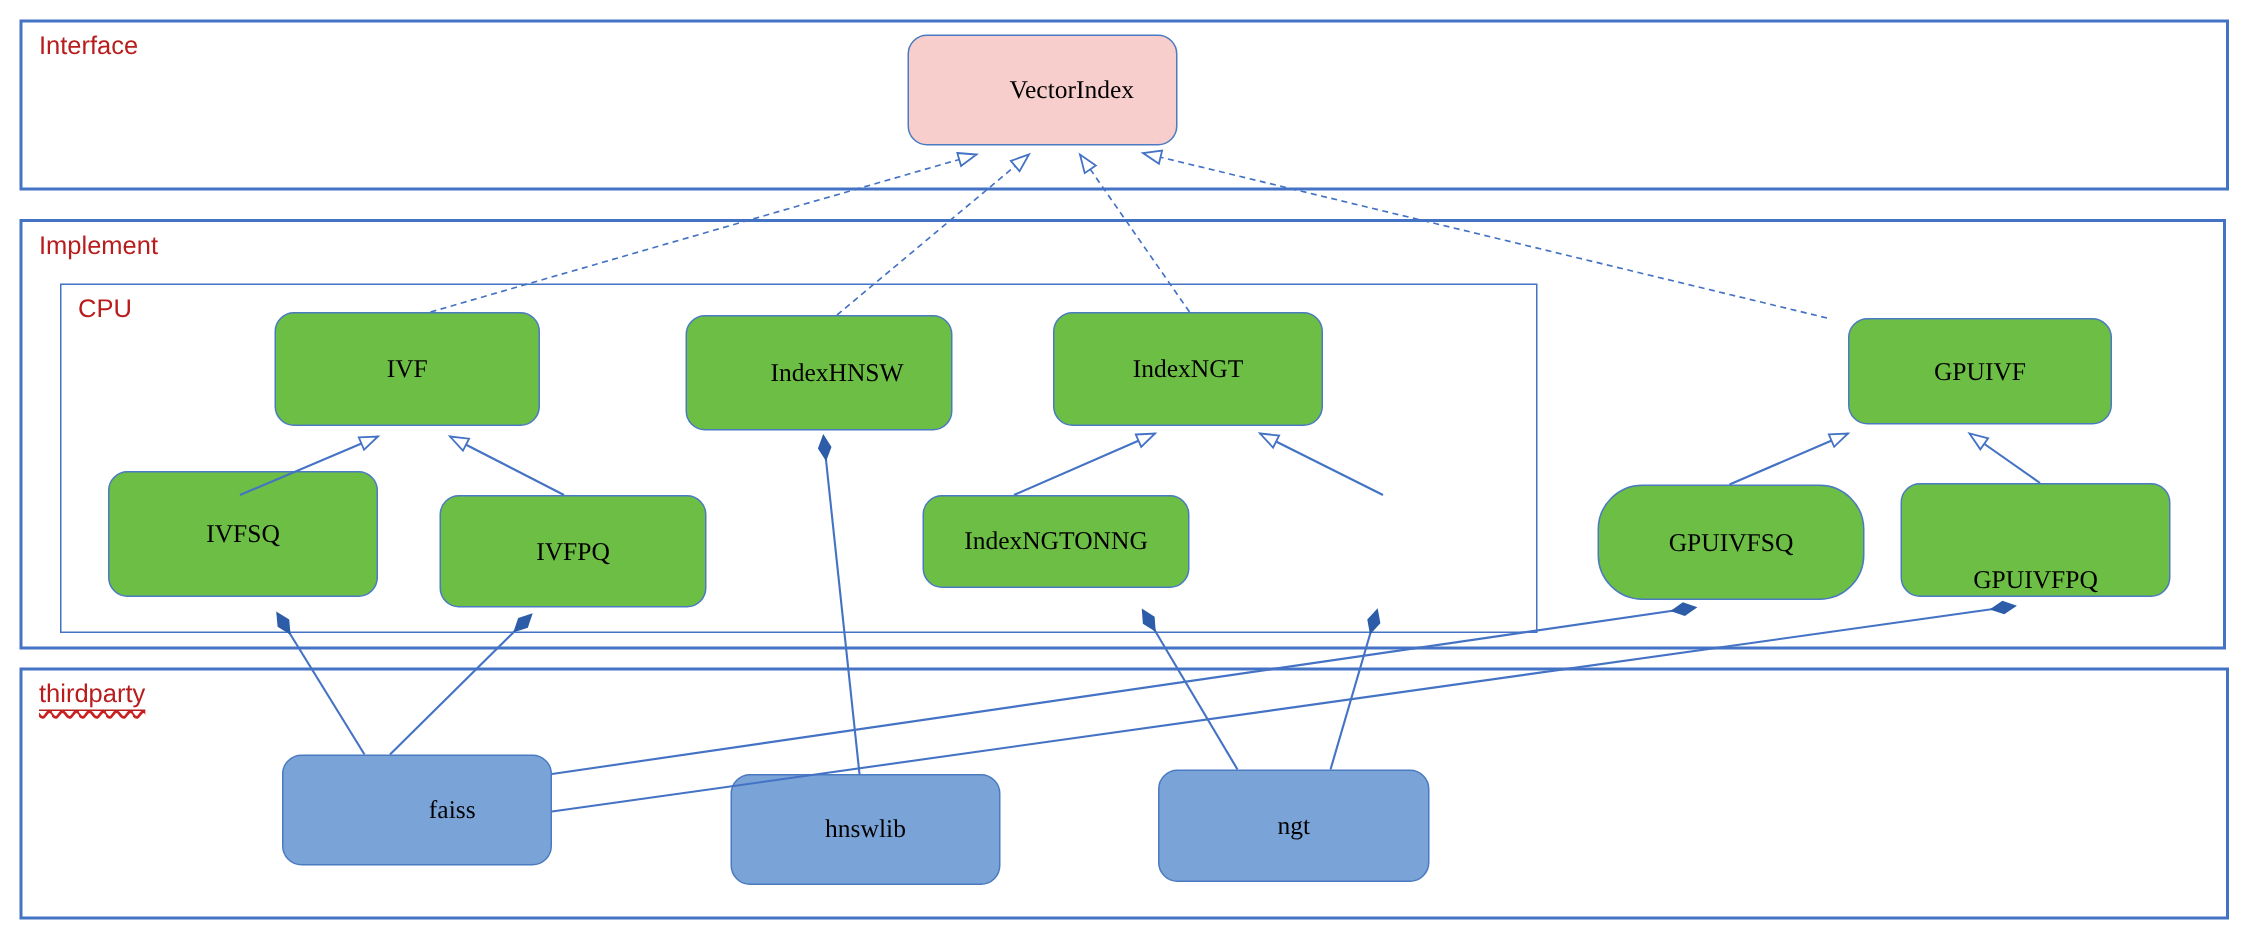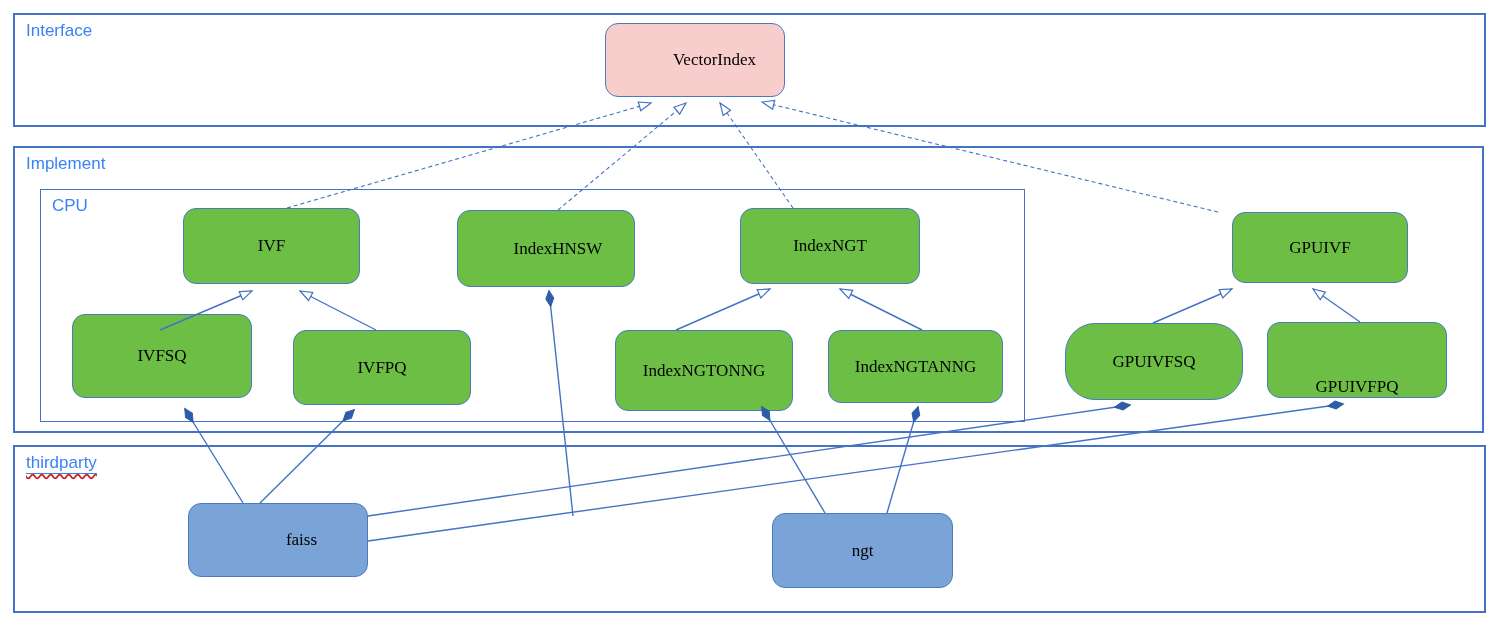--- a/index.html
+++ b/index.html
@@ -6,21 +6,21 @@
   #stage{
     position:relative;width:1503px;height:628px;background:#fff;
     font-family:"Liberation Sans",sans-serif;overflow:hidden;
   }
   .container{
     position:absolute;box-sizing:border-box;background:transparent;
     border:2px solid var(--connector,#4472C4);
   }
   .container.thin{border-width:1.5px;}
   .container-label{
-    position:absolute;top:6px;left:11px;font-size:17px;color:#3b82f6;white-space:nowrap;
+    position:absolute;top:6px;left:11px;font-size:17px;color:#b91c1c;white-space:nowrap;
   }
   .wavy-wrap{text-decoration:underline wavy var(--spellcheck,#cc1f1f);text-underline-offset:5px;text-align:center;}
   .solid-underline{text-decoration:underline;}
   .node{
     position:absolute;box-sizing:border-box;
     border:1.6px solid var(--nodeborder,#4a7ac0);border-radius:13px;
     display:flex;align-items:center;justify-content:center;
     font-family:"Liberation Serif",serif;font-size:17px;color:#000;
   }
   .node.iface{background:var(--pink,#F8CECC);}
@@ -50,46 +50,46 @@
     </div>
     <div class="node iface" style="left: 605px; top: 23px; width: 180px; height: 74px; padding-left: 39px;">
       <span>VectorIndex</span>
     </div>
     <div class="node impl" style="left: 183px; top: 208px; width: 177px; height: 76px;">
       <span>IVF</span>
     </div>
     <div class="node impl" style="left: 457px; top: 210px; width: 178px; height: 77px; padding-left: 24px;">
       <span>IndexHNSW</span>
     </div>
-    <div class="node impl" style="left: 702px; top: 208px; width: 180px; height: 76px; margin-left: 38px;">
+    <div class="node impl" style="left: 702px; top: 208px; width: 180px; height: 76px;">
       <span>IndexNGT</span>
     </div>
     <div class="node impl" style="left: 72px; top: 314px; width: 180px; height: 84px;">
       <span>IVFSQ</span>
     </div>
     <div class="node impl" style="left: 293px; top: 330px; width: 178px; height: 75px;">
       <span>IVFPQ</span>
     </div>
-    <div class="node impl" style="left: 615px; top: 330px; width: 178px; height: 81px;">
+    <div class="node impl" style="left: 615px; top: 330px; width: 178px; height: 62px;">
       <span>IndexNGTONNG</span>
-    </div>
-    <div class="node impl" style="left: 828px; top: 330px; width: 175px; height: 73px;">
-      <span>IndexNGTANNG</span>
     </div>
     <div class="node impl" style="left: 1232px; top: 212px; width: 176px; height: 71px;">
       <span>GPUIVF</span>
     </div>
     <div class="node impl" style="left: 1065px; top: 323px; width: 178px; height: 77px; border-radius: 30px;">
       <span>GPUIVFSQ</span>
     </div>
     <div class="node impl" style="left: 1267px; top: 322px; width: 180px; height: 76px; align-items: flex-end;">
       <span>GPUIVFPQ</span>
     </div>
     <div class="node lib" style="left: 188px; top: 503px; width: 180px; height: 74px; padding-left: 47px;">
       <span>faiss</span>
+    </div>
+    <div class="node lib" style="left: 487px; top: 516px; width: 180px; height: 74px;">
+      <span>hnswlib</span>
     </div>
     <div class="node lib" style="left: 772px; top: 513px; width: 181px; height: 75px;">
       <span>ngt</span>
     </div>
     <svg id="edges" width="1503" height="628">
     <defs>
       <marker id="m-tri" markerUnits="userSpaceOnUse" markerWidth="16" markerHeight="13" refX="13.5" refY="6" orient="auto">
         <path class="marker-tri" d="M1.5,1.5 L13.5,6 L1.5,10.5 Z"></path>
       </marker>
       <marker id="m-dia" markerUnits="userSpaceOnUse" markerWidth="20" markerHeight="12" refX="16.5" refY="5.5" orient="auto">

